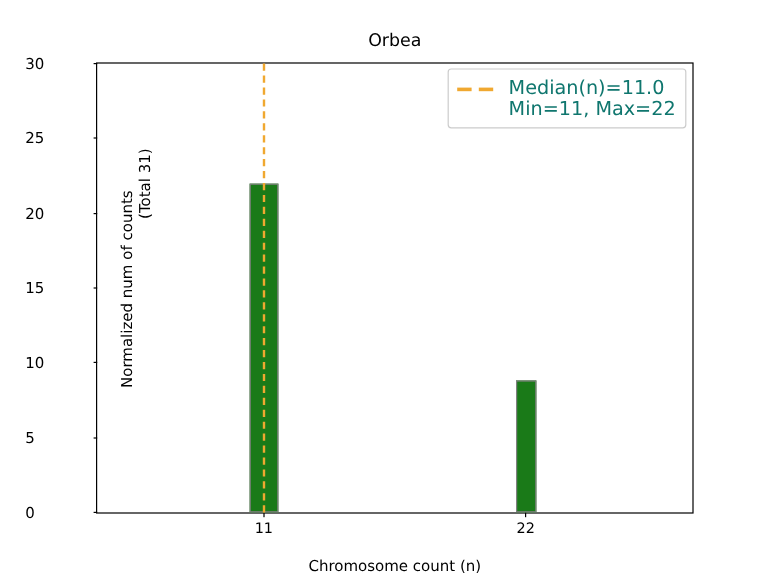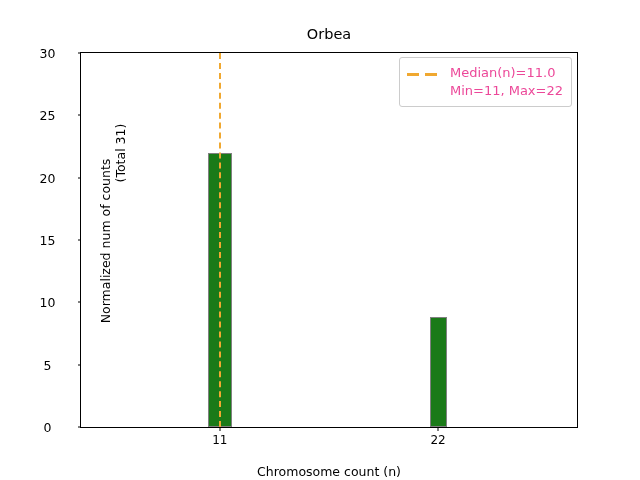--- a/index.html
+++ b/index.html
@@ -40,21 +40,21 @@
     height: 376px;
     border: 1.1px solid #000000;
     box-sizing: border-box;
     background: #ffffff;
   }
   
   .ytick {
     position: absolute;
     right: 100%;
     width: 60px;
-    text-align: center;
+    text-align: left;
     font-size: 12.5px;
     color: #000000;
     transform: translateY(-50%);
     padding-right: 7px;
     box-sizing: border-box;
     white-space: nowrap;
   }
   .ytick-mark {
     position: absolute;
     right: 100%;
@@ -167,22 +167,22 @@
   #legend-sample::after {
     content: "";
     position: absolute;
     top: 7px;
     height: 2.6px;
     background: #f0a830;
   }
   #legend-sample::before { left: 0px;  width: 12px; }
   #legend-sample::after  { left: 18px; width: 12px; }
   .legend-text {
-    font-size: 13px;
-    color: #ec4899;
+    font-size: 16px;
+    color: #0f766e;
     line-height: 18px;
     white-space: nowrap;
   }
 </style>
 </head>
 <body>
 
 <div id="figure">
 
   <div id="chart-title">Orbea</div>

